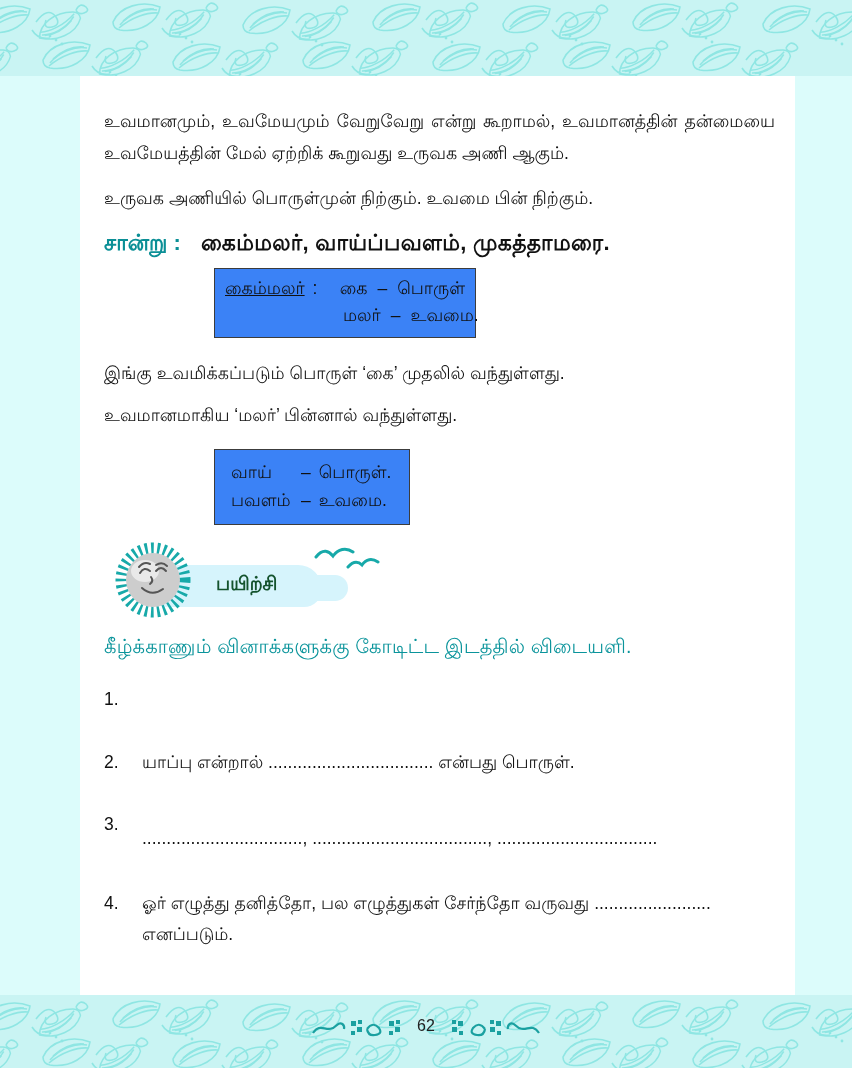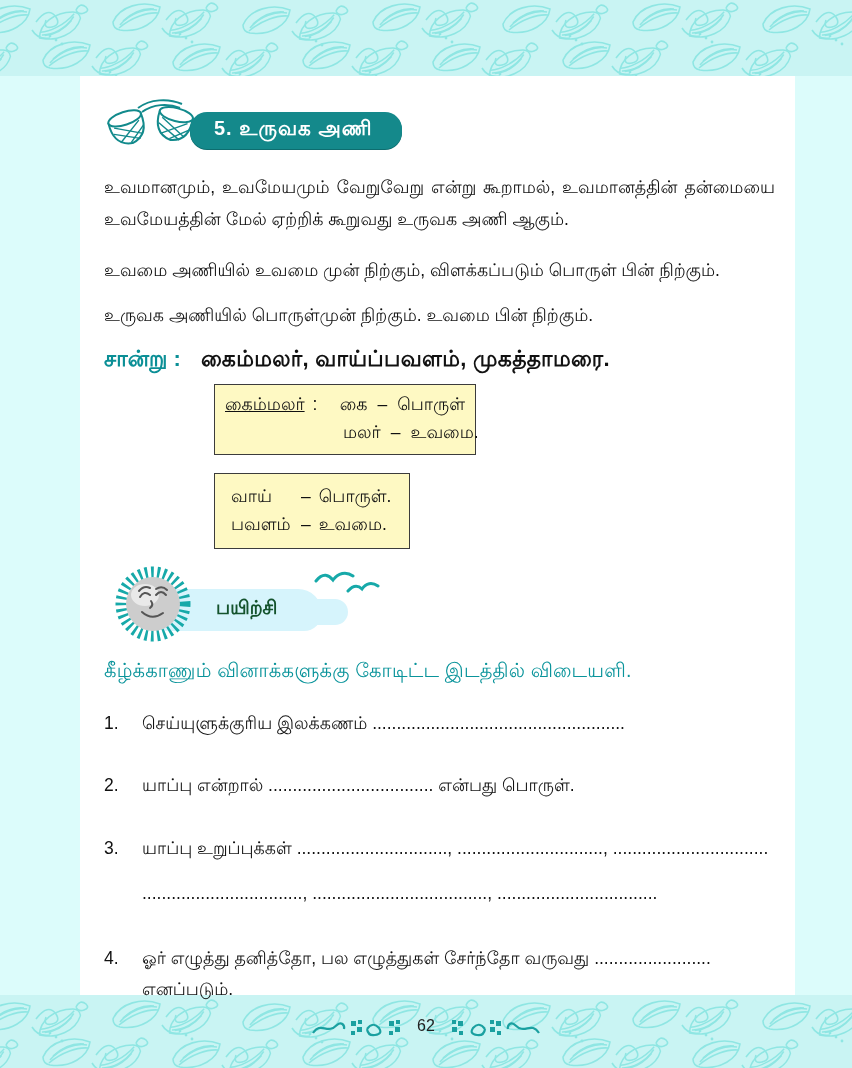--- a/index.html
+++ b/index.html
@@ -30,21 +30,21 @@
   .drums{position:absolute;left:-6px;top:8px;}
   
   .para{font-size:17.5px;line-height:1.82;margin:0 6px 0 0;text-align:justify;}
   .p1{margin-top:16px;}
   .p2{margin-top:19px;}
   .p3{margin-top:13px;}
   .example-line{margin-top:15px;font-size:22px;}
   .example-label{color:#0b8f96;font-weight:700;margin-right:14px;}
   .example-text{font-weight:700;letter-spacing:.3px;}
   .bluebox{
-    background:#fef9c3;border:1.5px solid #3c3c3c;
+    background:#3b82f6;border:1.5px solid #3c3c3c;
     font-size:17.5px;color:#111;
   }
   .box1{margin:10px 0 0 110px;width:262px;padding:6px 10px 8px 10px;box-sizing:border-box;}
   .box1-row{display:flex;line-height:1.55;}
   .box1 .term{text-decoration:underline;margin-right:8px;}
   .box1 .colon{margin-right:18px;}
   .box1 .w1{width:52px;text-align:right;margin-right:10px;}
   .box1 .dash{margin-right:10px;}
   .box1-row2{margin-left:118px;}
   .expl{margin-top:20px;}
@@ -182,42 +182,22 @@
               <rect x="85" y="3" width="4" height="4"></rect>
           </g>
         </g>
       </svg>
     </div>
   </div>
 
   <div class="sheet">
     <div class="content">
 
-      <div class="hdr">
-        <svg class="drums" width="108" height="58" viewBox="0 0 108 58">
-          <g fill="#ffffff" stroke="#128a8c" stroke-width="2">
-            <g transform="rotate(-18 30 34)">
-              <path d="M14,20 C13,34 18,44 31,46 C44,44 49,34 48,20 Z"></path>
-              <ellipse cx="31" cy="20" rx="17" ry="6.5"></ellipse>
-              <path d="M18,26 L44,40 M16,32 L40,44 M44,26 L20,42 M47,32 L30,45" stroke-width="1.4" fill="none"></path>
-            </g>
-            <g transform="rotate(14 74 30)">
-              <path d="M58,16 C57,30 62,40 75,42 C88,40 93,30 92,16 Z"></path>
-              <ellipse cx="75" cy="16" rx="17" ry="6.5"></ellipse>
-              <path d="M62,22 L88,36 M60,28 L84,40 M88,22 L64,38 M91,28 L74,41" stroke-width="1.4" fill="none"></path>
-            </g>
-            <path d="M40,10 C52,1 70,0 84,6" fill="none"></path>
-            <path d="M44,14 C55,6 70,5 82,10" fill="none"></path>
-          </g>
-        </svg>
-        <div class="badge">5. உருவக அணி</div>
-      </div>
 
       <p class="para p1">உவமானமும், உவமேயமும் வேறுவேறு என்று கூறாமல், உவமானத்தின் தன்மையை உவமேயத்தின் மேல் ஏற்றிக் கூறுவது உருவக அணி ஆகும்.</p>
-      <p class="para p2">உவமை அணியில் உவமை முன் நிற்கும், விளக்கப்படும் பொருள் பின் நிற்கும்.</p>
       <p class="para p3">உருவக அணியில் பொருள்முன் நிற்கும். உவமை பின் நிற்கும்.</p>
 
       <div class="example-line">
         <span class="example-label">சான்று :</span>
         <span class="example-text">கைம்மலர்,  வாய்ப்பவளம்,  முகத்தாமரை.</span>
       </div>
 
       <div class="bluebox box1">
         <div class="box1-row">
           <span class="term">கைம்மலர்</span>
@@ -226,20 +206,22 @@
           <span class="dash">–</span>
           <span>பொருள்</span>
         </div>
         <div class="box1-row box1-row2">
           <span class="w1">மலர்</span>
           <span class="dash">–</span>
           <span>உவமை.</span>
         </div>
       </div>
 
+      <p class="para expl">இங்கு உவமிக்கப்படும் பொருள் ‘கை’ முதலில் வந்துள்ளது.</p>
+      <p class="para expl2">உவமானமாகிய ‘மலர்’ பின்னால் வந்துள்ளது.</p>
 
       <div class="bluebox box2">
         <div class="box2-row">
           <span class="w1">வாய்</span>
           <span class="dash">–</span>
           <span>பொருள்.</span>
         </div>
         <div class="box2-row">
           <span class="w1">பவளம்</span>
           <span class="dash">–</span>
@@ -268,30 +250,28 @@
             <path d="M34,22 C40,15 45,17 48,20 C52,14 58,13 64,17"></path>
           </g>
         </svg>
         <div class="exercise-label">பயிற்சி</div>
       </div>
 
       <div class="instruction">கீழ்க்காணும் வினாக்களுக்கு கோடிட்ட இடத்தில் விடையளி.</div>
 
       <div class="q q1">
         <span class="qnum">1.</span>
-        <span class="qtext">செய்யுளுக்குரிய இலக்கணம் ....................................................</span>
       </div>
       <div class="q q2">
         <span class="qnum">2.</span>
         <span class="qtext">யாப்பு என்றால் .................................. என்பது பொருள்.</span>
       </div>
       <div class="q q3">
         <span class="qnum">3.</span>
         <span class="qtext">
-          <div>யாப்பு உறுப்புக்கள் ..............................., .............................., ................................</div>
           <div class="qline2">................................., ...................................., .................................</div>
         </span>
       </div>
       <div class="q q4">
         <span class="qnum">4.</span>
         <span class="qtext">ஓர் எழுத்து தனித்தோ, பல எழுத்துகள் சேர்ந்தோ வருவது ........................ எனப்படும்.</span>
       </div>
 
     </div>
   </div>

